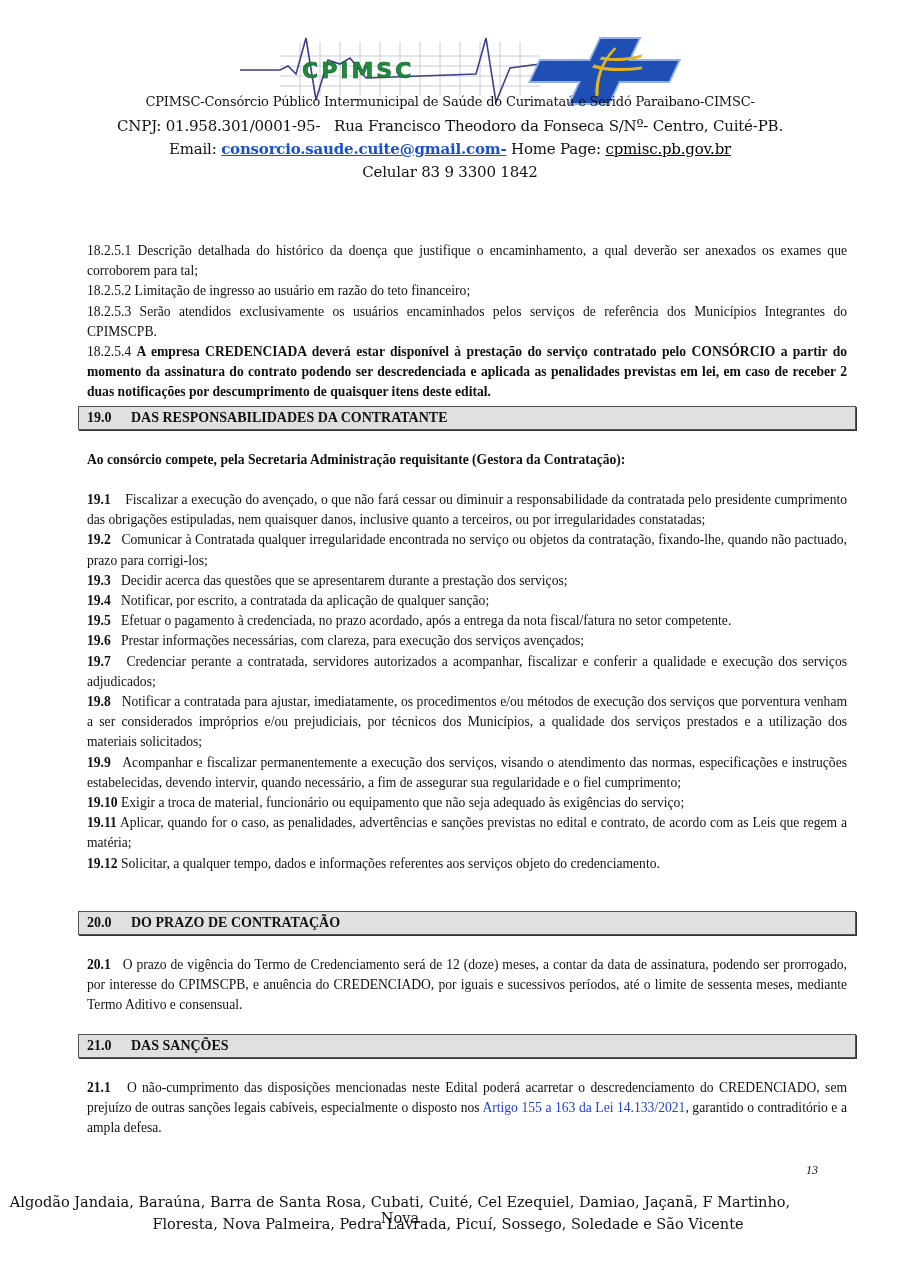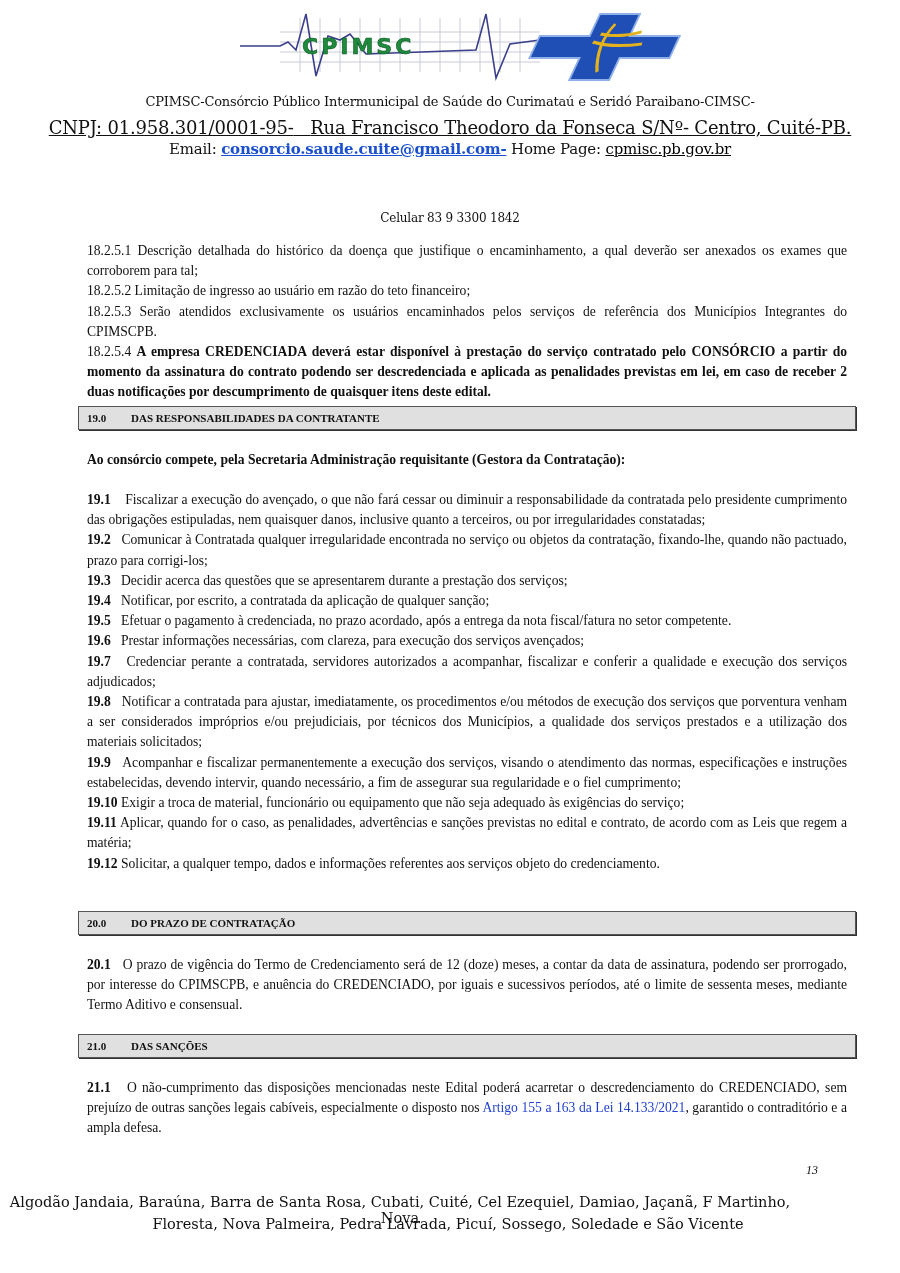--- a/index.html
+++ b/index.html
@@ -1,32 +1,32 @@
 <!DOCTYPE html>
 <html><head>
 <meta charset="utf-8">
 <style>
   html, body { margin: 0; padding: 0; background: #ffffff; }
   body { width: 900px; height: 1273px; position: relative; overflow: hidden; font-family: "Liberation Serif", "DejaVu Serif", serif; color: #111; }
 
-  .logo { position: absolute; left: 240px; top: 10px; width: 450px; height: 72px; text-align: right; }
+  .logo { position: absolute; left: 240px; top: 34px; width: 450px; height: 72px; text-align: right; }
   .hdr { position: absolute; left: 0; width: 900px; text-align: center; font-family: "DejaVu Serif", "Liberation Serif", serif; color: #111; letter-spacing: -0.2px; }
   .hdr1 { top: 94px; font-size: 13px; }
-  .hdr2 { top: 117px; font-size: 18px; text-decoration: underline; }
+  .hdr2 { top: 117px; font-size: 15px; }
   .hdr3 { top: 140px; font-size: 15px; }
-  .hdr4 { top: 163px; font-size: 12px; margin-top: 48px; }
+  .hdr4 { top: 163px; font-size: 15px; }
   .hdr a.email { color: #1a4fd0; text-decoration: underline; font-weight: bold; }
   .hdr a.home { color: #000000; text-decoration: underline; }
 
   .content { position: absolute; left: 87px; width: 760px; font-size: 13.6px; line-height: 20.2px; text-align: justify; }
   .p { margin: 0; }
   .b { font-weight: bold; }
   .num { font-weight: bold; display: inline-block; }
 
-  .sec { position: absolute; left: 78px; width: 776px; height: 22px; background: #e0e0e0; border: 1px solid #555; box-shadow: 1px 1px 0 #333; font-weight: bold; font-size: 11px; line-height: 22px; }
+  .sec { position: absolute; left: 78px; width: 776px; height: 22px; background: #e0e0e0; border: 1px solid #555; box-shadow: 1px 1px 0 #333; font-weight: bold; font-size: 14px; line-height: 22px; }
   .sec .sn { position: absolute; left: 8px; }
   .sec .st { position: absolute; left: 52px; }
 
   .link { color: #1f3fd0; }
   .pagenum { position: absolute; left: 806px; top: 1163px; font-style: italic; font-size: 12px; }
   .foot { position: absolute; left: 0; width: 800px; text-align: center; font-family: "DejaVu Serif", "Liberation Serif", serif; font-size: 14.5px; }
   .f1 { top: 1194px; } .f2 { top: 1216px; margin-left: 48px; } .f3 { top: 1281px; }
 </style>
 </head>
 <body>

